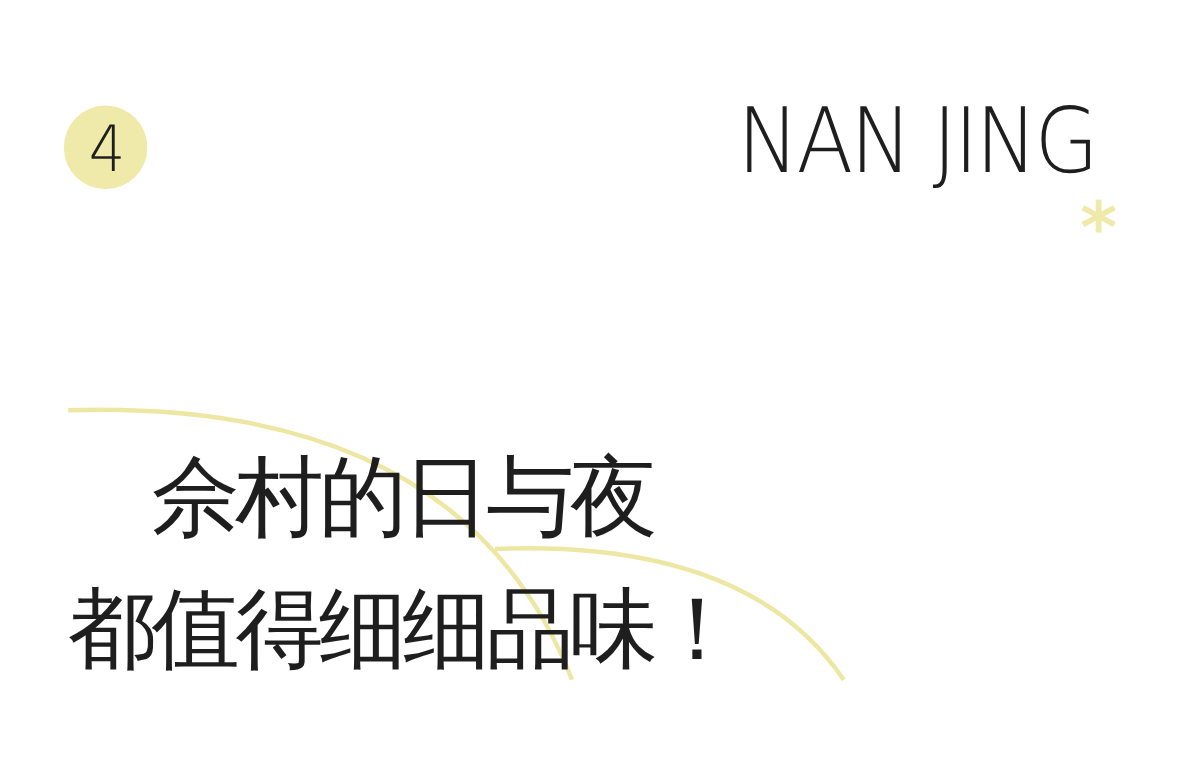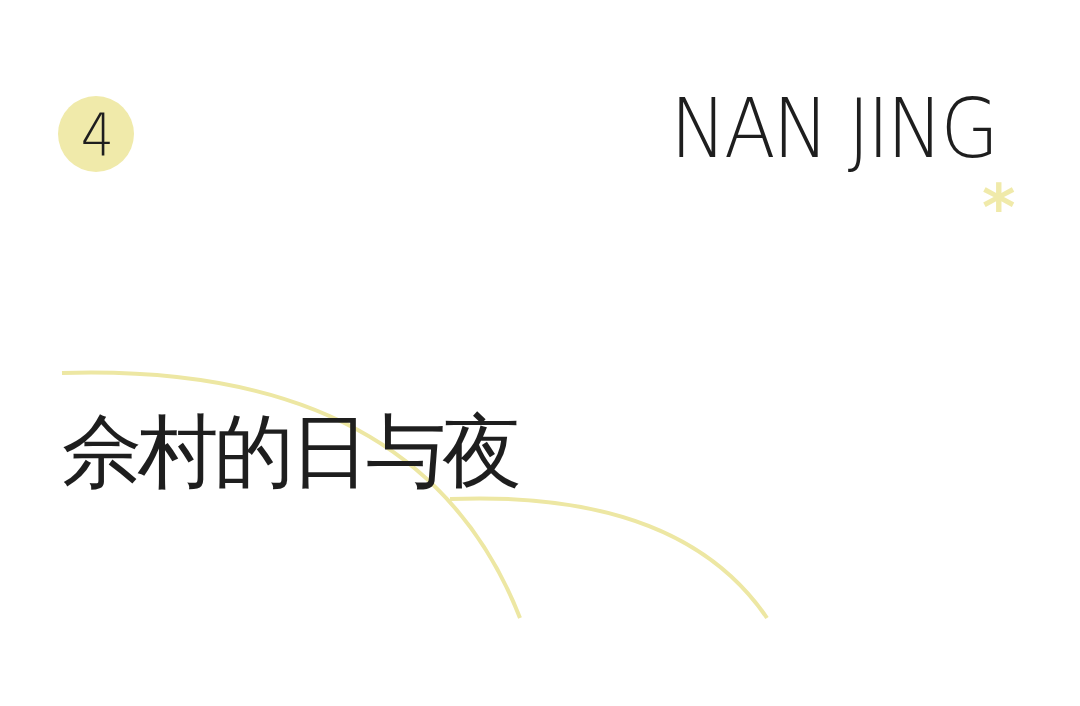--- a/index.html
+++ b/index.html
@@ -42,13 +42,14 @@
 <div class="badge">
   <span class="badge-num">4</span>
 </div>
 
 <div class="city">NAN JING</div>
 
 <div class="star">*</div>
 
 <div class="headline">
   <div>佘村的日与夜</div>
+  <div>都值得细细品味！</div>
 </div>
 
 </body></html>

